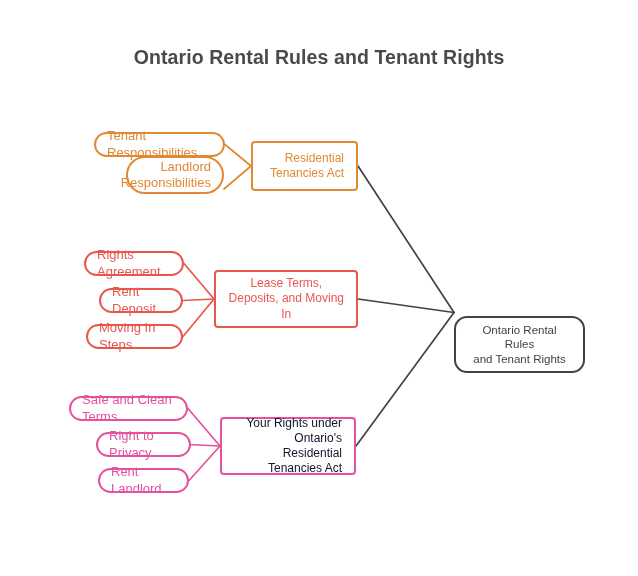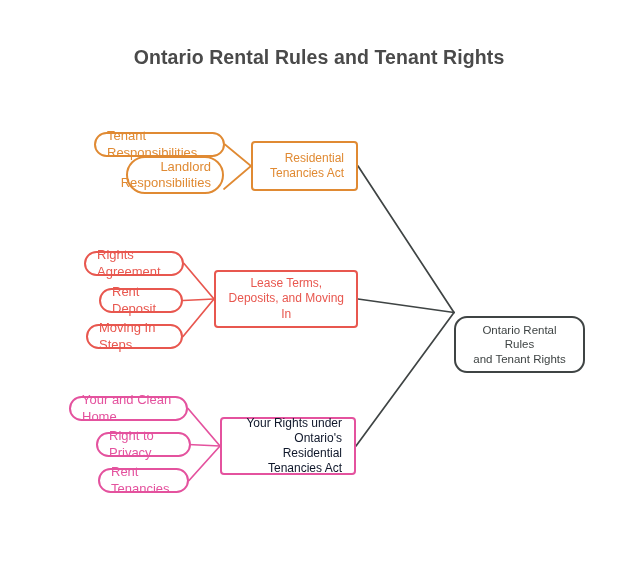--- a/index.html
+++ b/index.html
@@ -114,19 +114,19 @@
 Responsibilities</div>
       <div class="node hub" style="left: 214px; top: 270px; width: 144px; height: 58px; border-color: rgb(232, 87, 79); color: rgb(232, 87, 79); text-align: center;">Lease Terms,
 Deposits, and Moving
 In</div>
       <div class="node leaf" style="left: 84px; top: 251px; width: 100px; height: 25px; border-color: rgb(232, 87, 79); color: rgb(232, 87, 79);">Rights Agreement</div>
       <div class="node leaf" style="left: 99px; top: 288px; width: 84px; height: 25px; border-color: rgb(232, 87, 79); color: rgb(232, 87, 79);">Rent Deposit</div>
       <div class="node leaf" style="left: 86px; top: 324px; width: 97px; height: 25px; border-color: rgb(232, 87, 79); color: rgb(232, 87, 79);">Moving In Steps</div>
       <div class="node hub" style="left: 220px; top: 417px; width: 136px; height: 58px; border-color: rgb(228, 82, 158); color: #0f172a;">Your Rights under
 Ontario's Residential
 Tenancies Act</div>
-      <div class="node leaf" style="left: 69px; top: 396px; width: 119px; height: 25px; border-color: rgb(228, 82, 158); color: rgb(228, 82, 158);">Your and Clean Home</div>
+      <div class="node leaf" style="left: 69px; top: 396px; width: 119px; height: 25px; border-color: rgb(228, 82, 158); color: rgb(228, 82, 158);">Safe and Clean Terms</div>
       <div class="node leaf" style="left: 96px; top: 432px; width: 95px; height: 25px; border-color: rgb(228, 82, 158); color: rgb(228, 82, 158);">Right to Privacy</div>
-      <div class="node leaf" style="left: 98px; top: 468px; width: 91px; height: 25px; border-color: rgb(228, 82, 158); color: rgb(228, 82, 158);">Rent Tenancies</div>
+      <div class="node leaf" style="left: 98px; top: 468px; width: 91px; height: 25px; border-color: rgb(228, 82, 158); color: rgb(228, 82, 158);">Rent Landlord</div>
     </div>
 
   <div class="watermark"></div>
 </div>
 
 </body></html>

